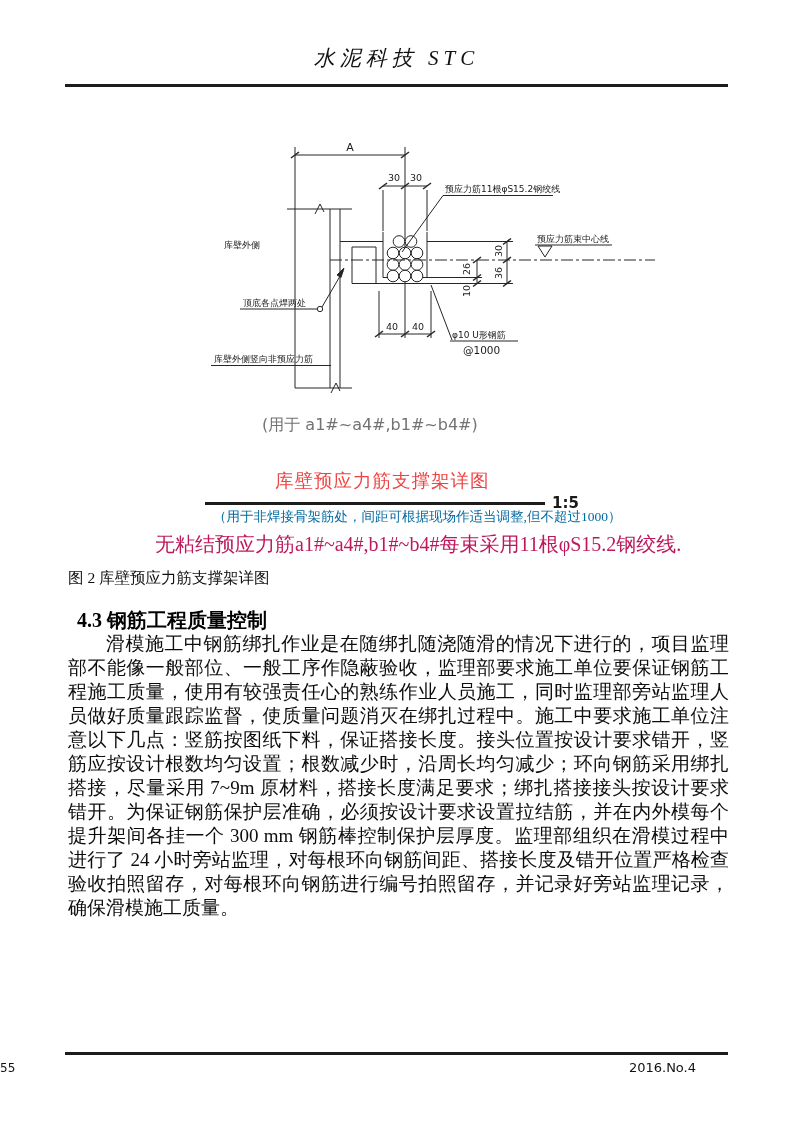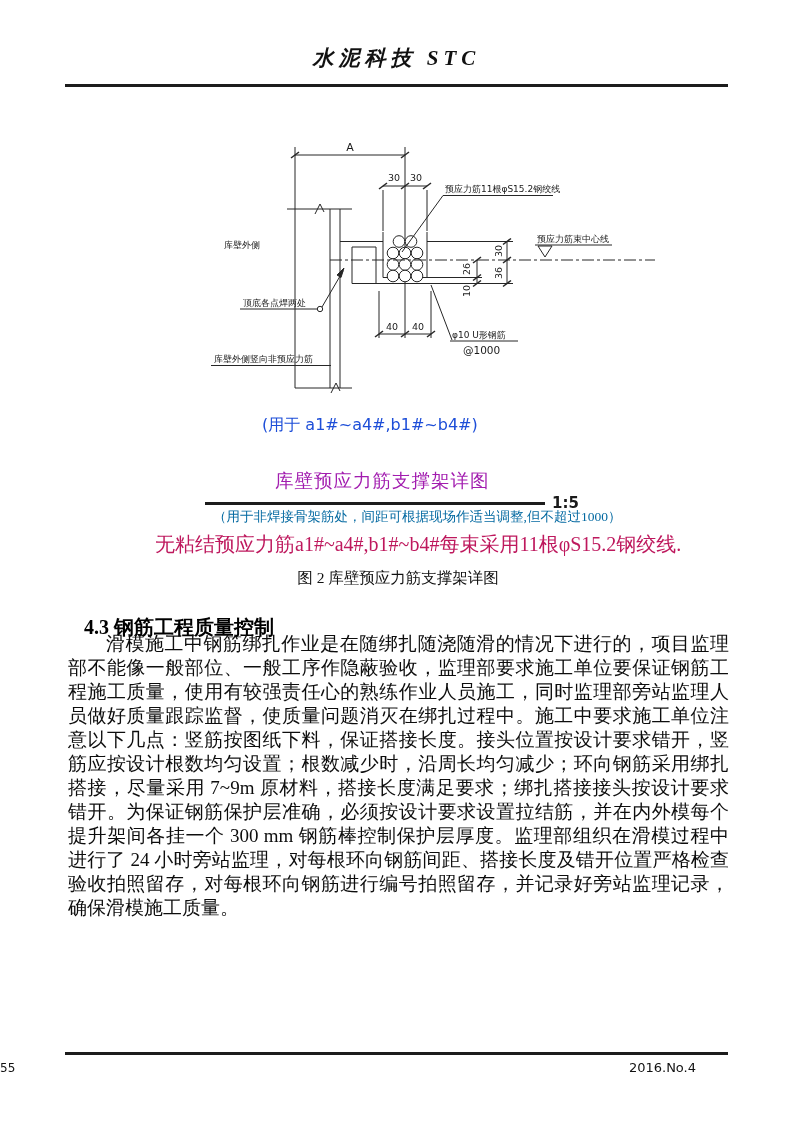--- a/index.html
+++ b/index.html
@@ -8,38 +8,38 @@
     width:793px;height:1122px;
     background:#ffffff;
     font-family:"Liberation Serif","DejaVu Serif",serif;
     color:#111;
     overflow:hidden;
   }
   .abs{position:absolute;}
   .journal-title{
     top:44px;left:0;width:793px;
     text-align:center;
-    font-size:21px;font-weight:bold;font-style:italic;
+    font-size:21px;font-weight:normal;font-style:italic;
     letter-spacing:5px;
   }
   .rule{background:#1c1c1c;height:2.5px;}
   .header-rule{top:84px;left:65px;width:663px;}
   .footer-rule{top:1052px;left:65px;width:663px;}
   .diagram-svg{left:180px;top:130px;}
   .diagram-svg text{
     font-family:"DejaVu Sans",sans-serif;
     fill:#1a1a1a;stroke:none;
   }
-  .applies-note{top:415px;left:262px;font-size:16px;font-family:"DejaVu Sans",sans-serif;color:#1d4ed8;}
-  .figure-title{top:468px;left:275px;font-size:18.5px;letter-spacing:1px;color:#a21caf;}
+  .applies-note{top:415px;left:262px;font-size:16px;font-family:"DejaVu Sans",sans-serif;color:#737373;}
+  .figure-title{top:468px;left:275px;font-size:18.5px;letter-spacing:1px;color:#ef4444;}
   .title-rule{top:502px;left:205px;width:340px;height:3px;background:#1c1c1c;}
   .figure-scale{top:494px;left:552px;font-size:15px;font-family:"DejaVu Sans",sans-serif;font-weight:bold;color:#1a1a1a;}
   .figure-note-1{top:508px;left:168px;font-size:13.5px;color:#0369a1;margin-left:45px;}
   .figure-note-2{top:531px;left:155px;font-size:20px;color:#be185d;}
-  .figure-caption{top:568px;left:68px;width:660px;text-align:center;font-size:15.5px;color:#111;}
+  .figure-caption{top:568px;left:68px;width:660px;text-align:left;font-size:15.5px;color:#111;}
   .section-heading{top:598px;left:68px;font-size:20px;font-weight:bold;color:#000;}
   .body-paragraph{
     top:632px;left:68px;width:661px;
     font-size:19px;line-height:24px;
     text-align:justify;text-justify:inter-character;
     text-indent:2em;color:#0d0d0d;
   }
   .page-number{top:1061px;left:0;width:793px;font-size:12px;font-family:"DejaVu Sans",sans-serif;}
   .issue-number{top:1060px;right:97px;font-size:13px;font-family:"DejaVu Sans",sans-serif;}
 </style>
@@ -164,20 +164,20 @@
   <div class="abs applies-note">(用于 a1#~a4#,b1#~b4#)</div>
 
   <div class="abs figure-title">库壁预应力筋支撑架详图</div>
   <div class="abs title-rule"></div>
   <div class="abs figure-scale">1:5</div>
 
   <div class="abs figure-note-1">（用于非焊接骨架筋处，间距可根据现场作适当调整,但不超过1000）</div>
   <div class="abs figure-note-2">无粘结预应力筋a1#~a4#,b1#~b4#每束采用11根φS15.2钢绞线.</div>
   <div class="abs figure-caption">图 2 库壁预应力筋支撑架详图</div>
 
-  <h2 class="abs section-heading" style="margin:16px">4.3 钢筋工程质量控制</h2>
+  <h2 class="abs section-heading" style="margin:9px">4.3 钢筋工程质量控制</h2>
   <p class="abs body-paragraph" style="margin:0">滑模施工中钢筋绑扎作业是在随绑扎随浇随滑的情况下进行的，项目监理部不能像一般部位、一般工序作隐蔽验收，监理部要求施工单位要保证钢筋工程施工质量，使用有较强责任心的熟练作业人员施工，同时监理部旁站监理人员做好质量跟踪监督，使质量问题消灭在绑扎过程中。施工中要求施工单位注意以下几点：竖筋按图纸下料，保证搭接长度。接头位置按设计要求错开，竖筋应按设计根数均匀设置；根数减少时，沿周长均匀减少；环向钢筋采用绑扎搭接，尽量采用 7~9m 原材料，搭接长度满足要求；绑扎搭接接头按设计要求错开。为保证钢筋保护层准确，必须按设计要求设置拉结筋，并在内外模每个提升架间各挂一个 300 mm 钢筋棒控制保护层厚度。监理部组织在滑模过程中进行了 24 小时旁站监理，对每根环向钢筋间距、搭接长度及错开位置严格检查验收拍照留存，对每根环向钢筋进行编号拍照留存，并记录好旁站监理记录，确保滑模施工质量。</p>
 
   <div class="abs rule footer-rule"></div>
   <div class="abs page-number">55</div>
   <div class="abs issue-number">2016.No.4</div>
 
 </div>
 
 </body></html>

